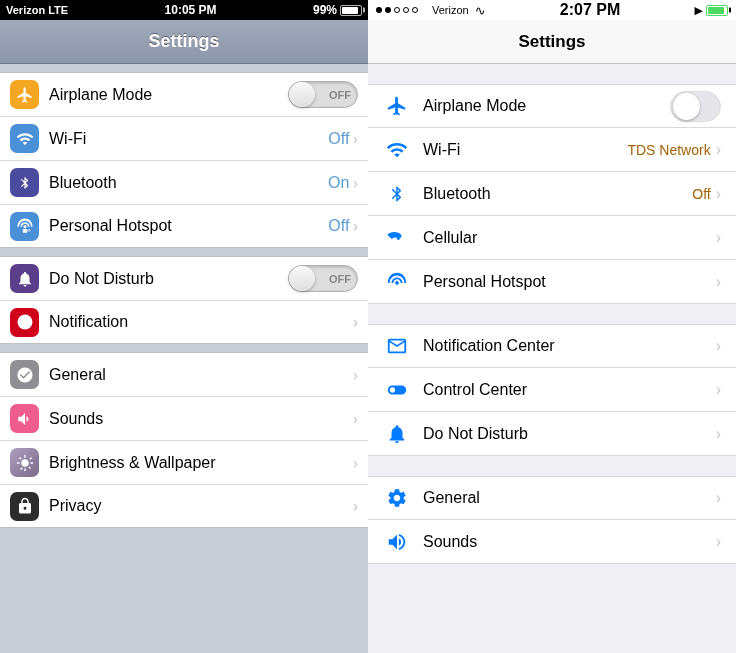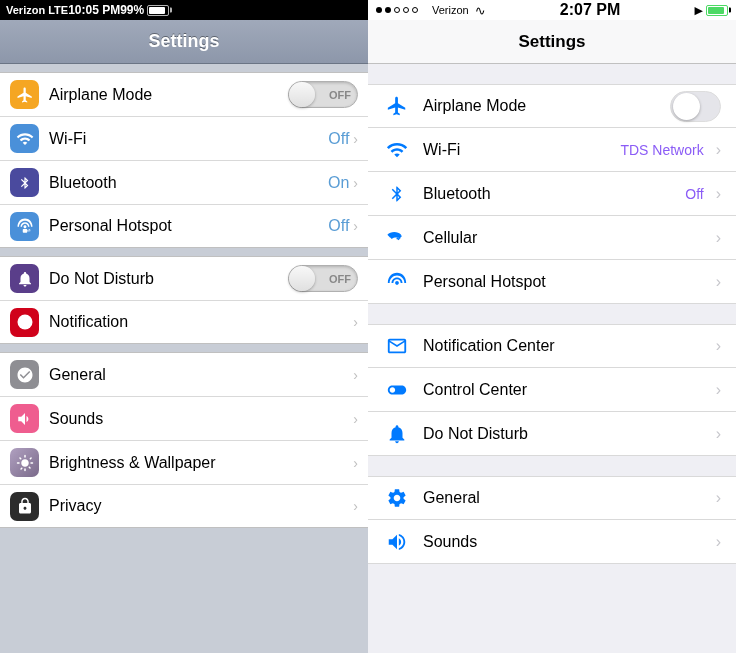--- a/index.html
+++ b/index.html
@@ -19,21 +19,21 @@
       display: flex;
       flex-direction: column;
       overflow: hidden;
     }
 
     .left-status-bar {
       height: 20px;
       background: #000;
       display: flex;
       align-items: center;
-      justify-content: flex-start;
+      justify-content: space-between;
       padding: 0 6px;
       color: #fff;
       font-size: 11px;
       font-weight: bold;
     }
     .left-status-bar .carrier { font-size: 11px; }
     .left-status-bar .time { font-size: 12px; font-weight: bold; }
     .left-status-bar .battery-area { display: flex; align-items: center; gap: 3px; font-size: 12px; }
 
     .left-header {
@@ -230,22 +230,22 @@
     }
 
     .right-cell-label {
       flex: 1;
       font-size: 16px;
       color: #000;
     }
 
     .right-cell-value {
       font-size: 14px;
-      color: #8b5cf6;
-      margin-right: 12px;
+      color: #a16207;
+      margin-right: 5px;
     }
 
     .right-chevron {
       color: #c7c7cc;
       font-size: 16px;
       font-weight: 300;
     }
 
     .ios7-toggle {
       width: 51px;

